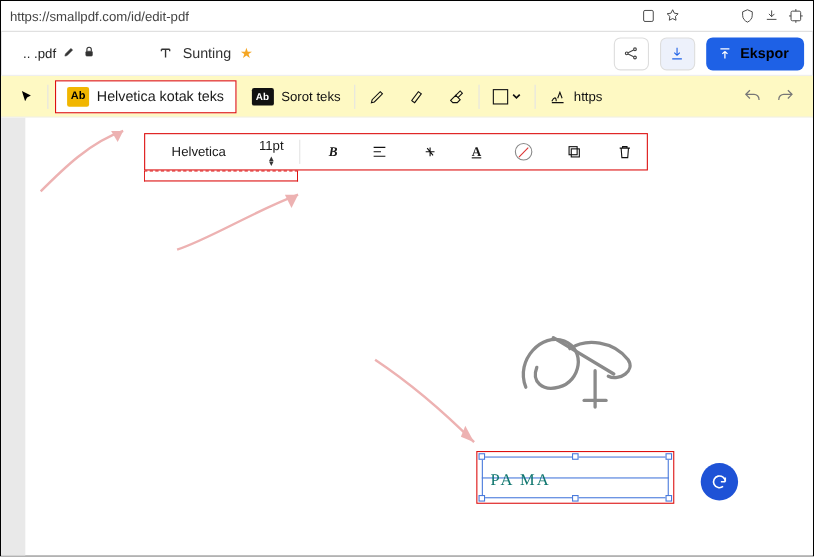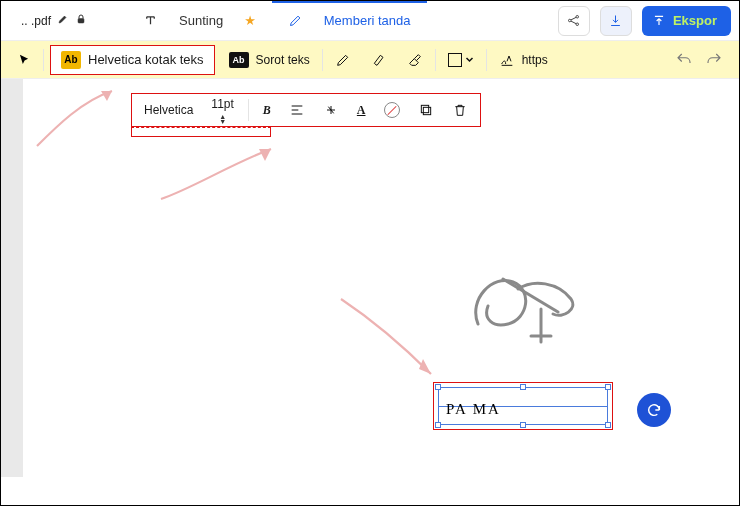--- a/index.html
+++ b/index.html
@@ -10,31 +10,31 @@
   .urlbar { display: flex; align-items: center; height: 28px; padding: 0 8px; border-bottom: 1px solid #ddd; gap: 6px; background:#fff;}
   .url-field { flex: 1; font-size: 12px; color: #444; height: 20px; border: none; outline: none; }
   .urlbar .ico { width: 16px; height: 16px; display:flex; align-items:center; justify-content:center; color:#444;}
   .urlbar svg { width:15px; height:15px; stroke:#444; fill:none; stroke-width:1.4; }
 
   
   .row2 { display: flex; align-items: center; height: 40px; padding: 0 8px 0 20px; gap: 10px; border-bottom:1px solid #eee; position:relative;}
   .filename { display:flex; align-items:center; gap:6px; font-size:12px; color:#222;}
   .filename svg { width:12px; height:12px; stroke:#333; fill:#333;}
   .tabs { display:flex; margin-left: 30px; height:100%; align-items:stretch;}
-  .tab { display:flex; align-items:center; gap:21px; padding:0 16px; font-size:13px; color:#333; cursor:pointer; position:relative;}
+  .tab { display:flex; align-items:center; gap:8px; padding:0 16px; font-size:13px; color:#333; cursor:pointer; position:relative;}
   .tab.active { color:#1e61e6; }
   .tab.active::after{content:"";position:absolute;left:0;right:0;top:0;height:2px;background:#1e61e6;}
   .tab svg { width:15px; height:15px; }
   .tab .star { color:#f5a623; font-size:13px; line-height:1;}
   .row2-right { margin-left:auto; display:flex; align-items:center; gap:10px;}
   .btn-share, .btn-down { width:32px; height:30px; border:1px solid #ddd; border-radius:6px; background:#fff; display:flex; align-items:center; justify-content:center; cursor:pointer;}
   .btn-down { background:#edf1fb;}
   .btn-share svg, .btn-down svg { width:15px; height:15px; stroke:#444; fill:none; stroke-width:1.6;}
   .btn-down svg { stroke:#1e61e6;}
-  .btn-export { height:30px; padding:0 14px 0 10px; background:#1e61e6; color:#bef264; border-radius:6px; display:flex; align-items:center; gap:7px; font-weight:600; font-size:13px; cursor:pointer; border:none;}
+  .btn-export { height:30px; padding:0 14px 0 10px; background:#1e61e6; color:#000000; border-radius:6px; display:flex; align-items:center; gap:7px; font-weight:600; font-size:13px; cursor:pointer; border:none;}
   .btn-export svg { width:14px; height:14px; stroke:#fff; fill:none; stroke-width:2;}
 
   
   .row3 { display:flex; align-items:center; height:38px; border-bottom:1px solid #eee; background:#fef9c3; padding:0 6px;}
   .tool { display:flex; align-items:center; justify-content:center; height:100%; padding:0 10px; cursor:pointer; gap:7px; font-size:12px; color:#111;}
   .tool svg { width:16px; height:16px; stroke:#111; fill:none; stroke-width:1.5;}
   .sep { width:1px; height:22px; background:#e4e4e4; margin:0 2px;}
   .sel { width:34px; display:flex; align-items:center; justify-content:center; height:100%;}
   .sel svg { width:14px; height:14px; fill:#000;}
 
@@ -46,60 +46,90 @@
   .shape-caret svg{ width:9px; height:9px; stroke:#111; fill:none; stroke-width:2;}
   .row3-right { margin-left:auto; display:flex; align-items:center; gap:4px; padding-right:6px;}
   .row3-right svg { width:18px; height:18px; stroke:#777; fill:none; stroke-width:1.5;}
 
   
   .content { position:relative; width:100%; height: calc(100% - 28px - 40px - 38px); background:#fff; }
   .leftgutter { position:absolute; left:0; top:0; width:22px; height:100%; background:#e9e9e9;}
 
   
   .float-toolbar { position:absolute; left:130px; top:14px; display:flex; align-items:center; border:1.5px solid #d11; height:34px; background:#fff; padding:0 6px; gap:6px;}
-  .ft-item { display:flex; align-items:center; justify-content:center; height:100%; padding:0 6px; font-size:12px;}
+  .ft-item { display:flex; align-items:center; justify-content:center; height:100%; padding:0 6px; font-size:12px;margin-left:12px;}
   .ft-item svg { width:16px; height:16px; stroke:#111; fill:none; stroke-width:1.5;}
   .ft-item.bold { font-weight:800; font-style:italic; font-family: Georgia, serif;}
   .ft-size { display:flex; align-items:center; gap:3px;flex-direction:column;}
   .ft-size .st { display:flex; flex-direction:column; line-height:5px; font-size:7px; color:#333;}
   .ft-font-A { font-weight:700; font-family: Georgia, serif; text-decoration: underline; text-decoration-color:#111;}
   .ft-color-slash { width:16px; height:16px; position:relative;}
   .ft-color-slash::before{content:""; position:absolute; inset:0; border:1.2px solid #888; border-radius:50%;}
   .ft-color-slash::after{content:""; position:absolute; left:2px; right:2px; top:50%; height:0; border-top:1.2px solid #d33; transform:rotate(-45deg);}
   .float-sub { position:absolute; left:130px; top:48px; width:140px; height:10px; border-left:1.5px solid #d11; border-right:1.5px solid #d11; border-bottom:1.5px solid #d11; border-top:1px dashed #d11;}
 
   
   .sig1 { position:absolute; left:462px; top:185px; width:120px; height:90px; }
   .sig1 svg { width:100%; height:100%; }
 
   
   .selbox { position:absolute; left:432px; top:303px; width:180px; height:48px; border:1.5px solid #d11;}
   .selbox-inner { position:absolute; inset:4px; border:1px solid #4a7bdc;}
   .selbox-mid { position:absolute; left:4px; right:4px; top:50%; height:0; border-top:1px solid #4a7bdc;}
-  .selbox-text { position:absolute; left:12px; top:18px; font-size:15px; color:#000000; letter-spacing:2px; font-family: Georgia, serif;}
+  .selbox-text { position:absolute; left:12px; top:18px; font-size:15px; color:#0f766e; letter-spacing:2px; font-family: Georgia, serif;}
   .selbox .hnd { position:absolute; width:6px; height:6px; background:#fff; border:1px solid #4a7bdc;}
   .selbox .hnd.tl{left:1px; top:1px;} .selbox .hnd.tr{right:1px; top:1px;}
   .selbox .hnd.bl{left:1px; bottom:1px;} .selbox .hnd.br{right:1px; bottom:1px;}
   .selbox .hnd.tm{left:50%; top:1px; transform:translateX(-50%);} 
   .selbox .hnd.bm{left:50%; bottom:1px; transform:translateX(-50%);} 
 
   
   .bluebtn { position:absolute; left:636px; top:314px; width:34px; height:34px; border-radius:50%; background:#1e52d6; display:flex; align-items:center; justify-content:center; cursor:pointer;}
   .bluebtn svg { width:16px; height:16px; stroke:#fff; fill:none; stroke-width:2.2;}
 
   
   .arrow { position:absolute; pointer-events:none;}
   .arrow svg path { stroke:#edb2b2; stroke-width:2.2; fill:none;}
   .arrow svg polygon { fill:#edb2b2;}
 </style>
 </head>
 <body>
 
 <div class="frame">
 
+  <div class="urlbar">
+    <input class="url-field" value="https://smallpdf.com/id/edit-pdf" style="">
+    <div class="ico">
+        <svg viewBox="0 0 24 24">
+          <rect x="5" y="4" width="14" height="16" rx="2"></rect>
+        </svg>
+      </div>
+    <div class="ico">
+        <svg viewBox="0 0 24 24">
+          <path d="M12 3l2.5 5 5.5.8-4 3.9.9 5.5L12 15.8 7.1 18.2 8 12.7 4 8.8l5.5-.8z"></path>
+        </svg>
+      </div>
+    <div style="width:40px"></div>
+    <div class="ico">
+        <svg viewBox="0 0 24 24">
+          <path d="M12 3l7 3v5c0 5-3 8-7 10-4-2-7-5-7-10V6z"></path>
+        </svg>
+      </div>
+    <div class="ico">
+        <svg viewBox="0 0 24 24">
+          <path d="M12 4v9m0 0l-4-4m4 4l4-4M5 17h14"></path>
+        </svg>
+      </div>
+    <div class="ico">
+        <svg viewBox="0 0 24 24">
+          <rect x="5" y="5" width="14" height="14" rx="2"></rect>
+          <path d="M12 2v3M12 19v3M2 12h3M19 12h3"></path>
+        </svg>
+      </div>
+  </div>
 
   <div class="row2">
     <div class="filename">
       <span>.. .pdf</span>
       <span><svg viewBox="0 0 24 24">
             <path d="M4 20l4-1 10-10-3-3L5 16z" fill="#333"></path>
           </svg></span>
       <span><svg viewBox="0 0 24 24">
             <rect x="6" y="11" width="12" height="9" rx="2" fill="#333"></rect>
             <path d="M8 11V8a4 4 0 018 0v3" fill="none" stroke="#333" stroke-width="2"></path>
@@ -108,26 +138,20 @@
 
     <div class="tabs">
       <div class="tab">
         <svg viewBox="0 0 24 24">
             <path d="M6 6h12M12 6v12" stroke="#333" stroke-width="2" fill="none"></path>
             <path d="M6 6v3M18 6v3" stroke="#333" stroke-width="2"></path>
           </svg>
         <span>Sunting</span>
         <span class="star">★</span>
       </div>
-      <div class="tab active">
-        <svg viewBox="0 0 24 24">
-            <path d="M4 20l4-1L19 8l-3-3L5 16z" stroke="#1e61e6" stroke-width="1.6" fill="none"></path>
-          </svg>
-        <span>Memberi tanda</span>
-      </div>
     </div>
 
     <div class="row2-right">
       <div class="btn-share">
         <svg viewBox="0 0 24 24">
             <circle cx="6" cy="12" r="2"></circle>
             <circle cx="18" cy="6" r="2"></circle>
             <circle cx="18" cy="18" r="2"></circle>
             <path d="M8 11l8-4M8 13l8 4"></path>
           </svg>

